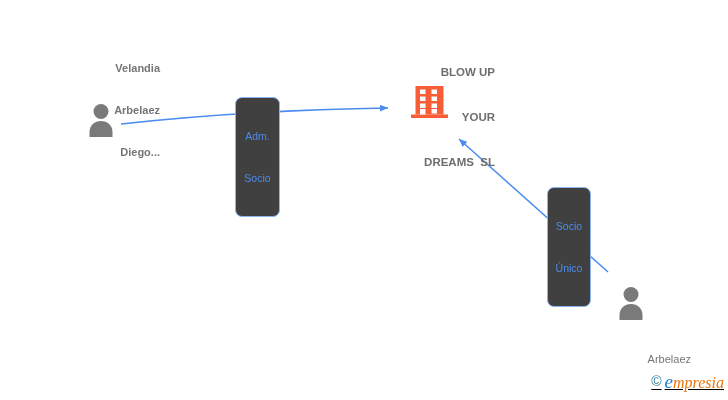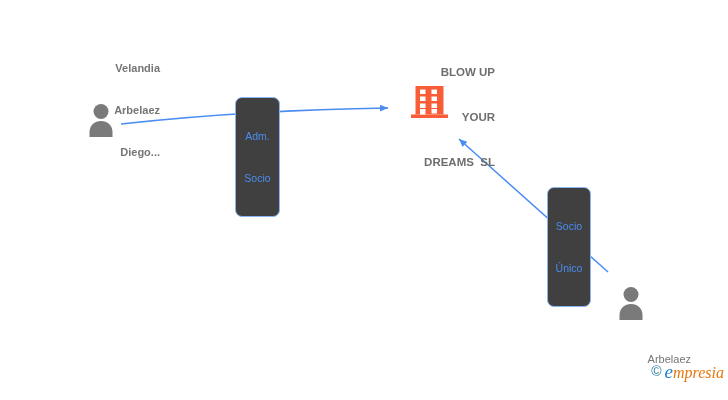--- a/index.html
+++ b/index.html
@@ -51,24 +51,25 @@
     color: var(--edge-label-text, #4a8cf0);
     font-size: 10.5px;
     line-height: 14px;
     text-align: center;
     padding: 3px 5px;
     white-space: pre;
   }
   .watermark {
     position: absolute;
     right: 4px;
-    bottom: 17px;
+    bottom: 7px;
     font-family: "Liberation Serif", serif;
     font-style: italic;
     user-select: none;
+    text-decoration: underline;
   }
   .wm-copy {
     font-family: "Liberation Sans", sans-serif;
     font-style: normal;
     color: #2e7d9e;
     font-size: 14px;
     vertical-align: 2px;
     margin-right: 3px;
   }
   .wm-initial { color: #1d7fd0; font-size: 19px; }

